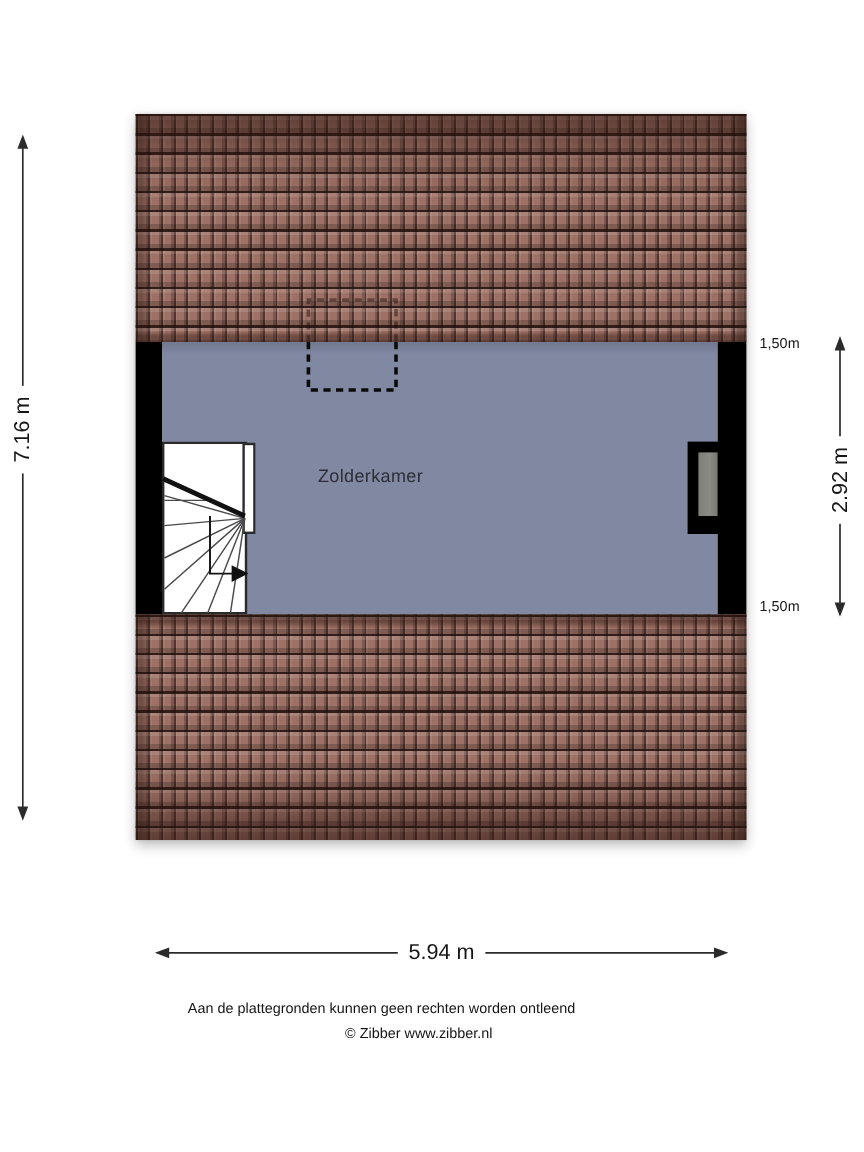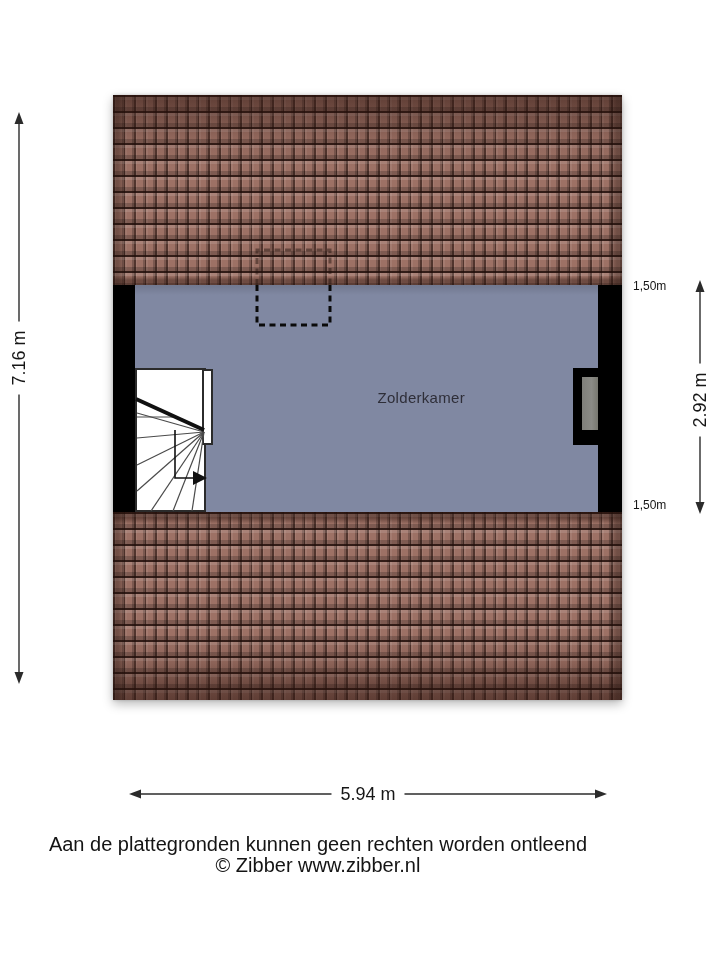--- a/index.html
+++ b/index.html
@@ -56,21 +56,21 @@
   
   .wall { background:var(--wall, #000); }
   .wall-left  { left:0;     top:190px; width:22px; height:227px; }
   .wall-right { left:485px; top:190px; width:24px; height:227px; }
   .floor {
     left:22px; top:190px; width:463px; height:227px;
     background:var(--floor, #8088a2);
     background-image:linear-gradient(180deg, rgba(0,0,0,0.10) 0 2px, rgba(0,0,0,0) 10px);
   }
   .room-label {
-    left:152px; top:294px; width:200px; text-align:right;
+    left:152px; top:294px; width:200px; text-align:left;
     font-size:15px; color:#2e2e38; letter-spacing:0.3px;
   }
 
   
   .stairs-svg { left:22px; top:273px; width:78px; height:144px; }
   .stairs-under-roof { left:24px; top:417px; width:74px; height:11px;
     background:rgba(255,218,195,0.28); }
   .window-frame { left:460px; top:273px; width:47px; height:77px; background:var(--wall, #000); }
   .window-glass { left:9px; top:9px; width:16px; height:53px; position:absolute;
     background:linear-gradient(90deg, #7f7f7a, var(--glass, #8b8b86) 60%, #77776f); }
@@ -81,23 +81,23 @@
   .dim-svg polygon{ fill:var(--dim_line, #2b2b2b); }
   .dim-label {
     background:#ffffff; padding:1px 9px; font-size:18px; white-space:nowrap;
     color:#161616;
   }
   .v-rot { transform:translate(-50%,-50%) rotate(-90deg); }
   .h-cen { transform:translate(-50%,-50%); }
   .small-dim { font-size:12px; color:#161616; white-space:nowrap; }
 
   
-  .footer-line { left:0; width:636px; text-align:center; font-size:20px; color:#141414; }
+  .footer-line { left:0; width:636px; text-align:center; font-size:12px; color:#141414; }
   .footer-1 { top:833px; }
-  .footer-2 { top:854px; }
+  .footer-2 { top:854px;margin-left:31px; }
 </style>
 </head>
 <body>
 
 <div class="abs plan">
 
   <div class="abs roof roof-top"></div>
 
   <div class="abs wall wall-left"></div>
   <div class="abs floor"></div>

